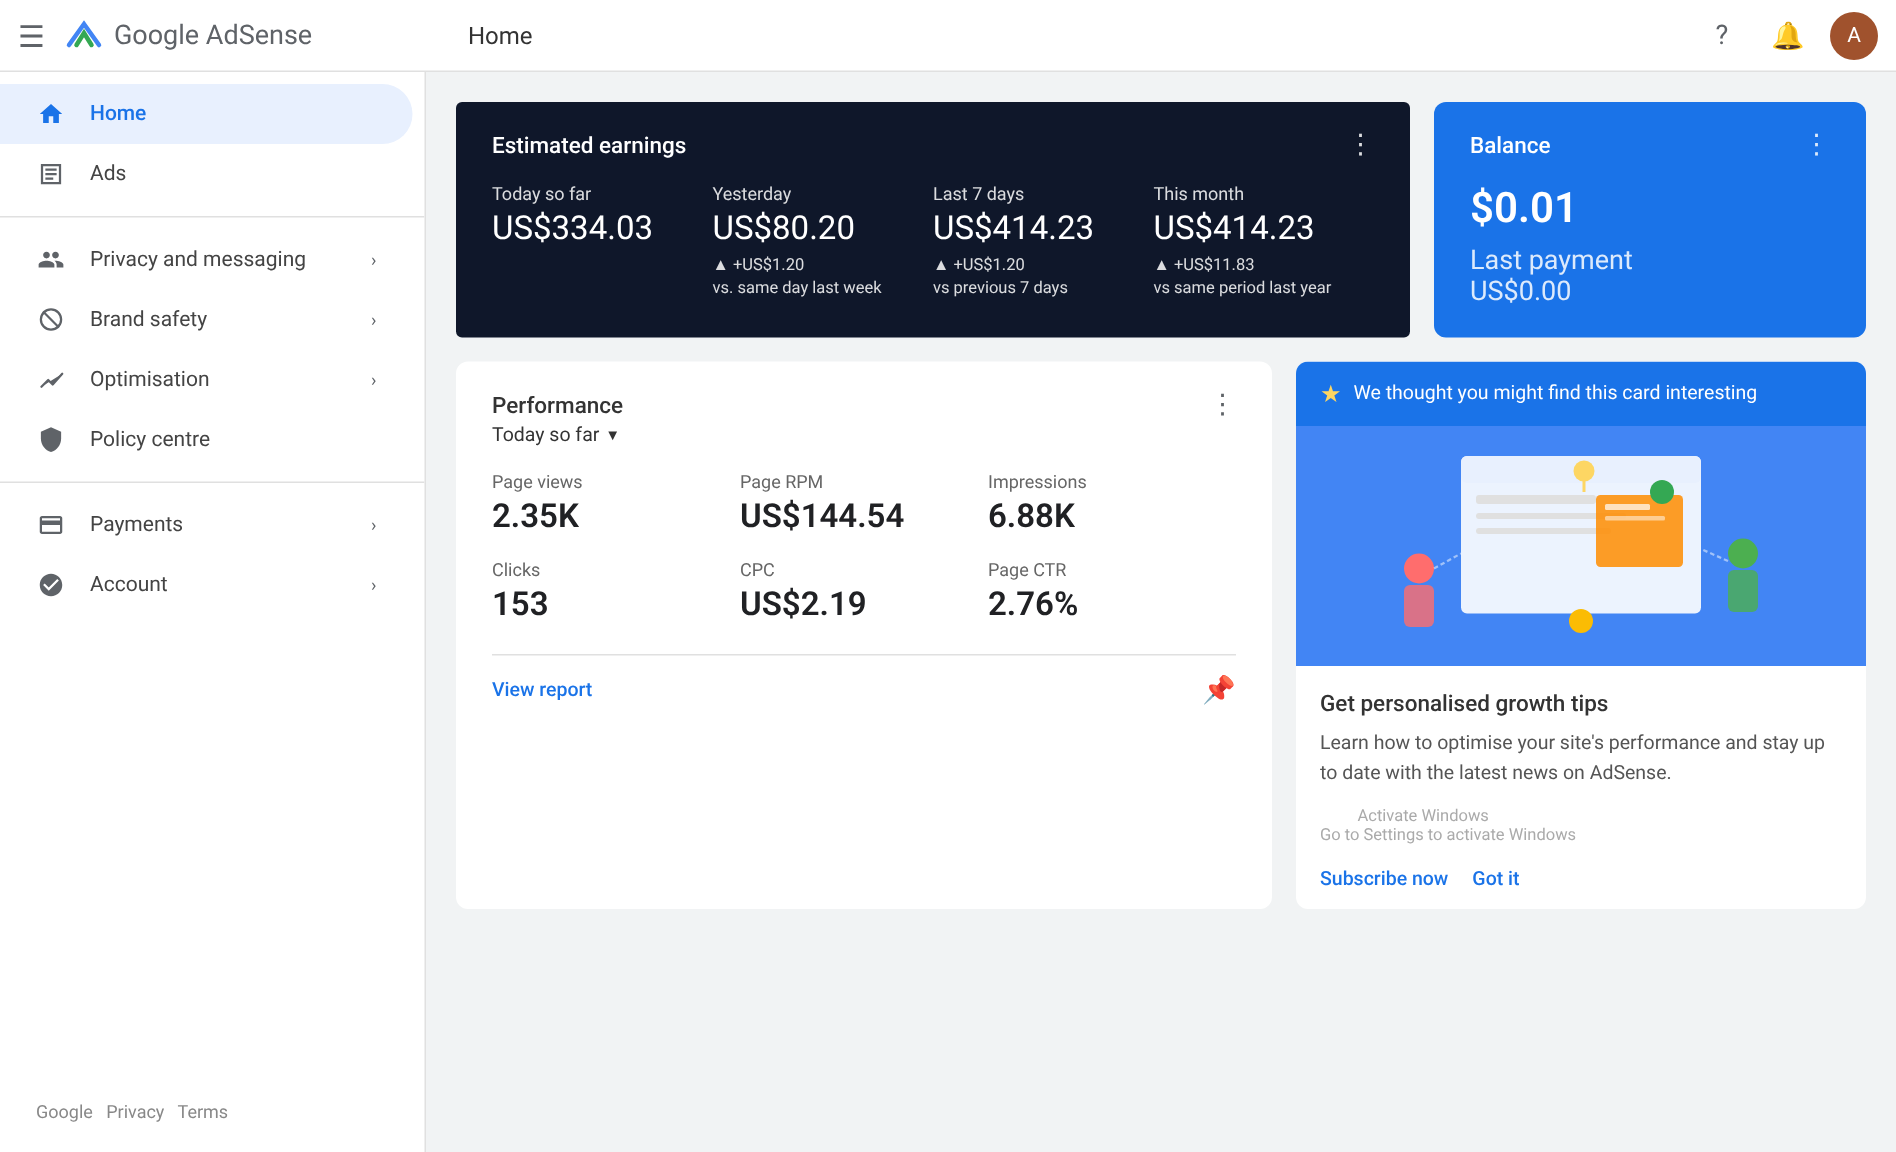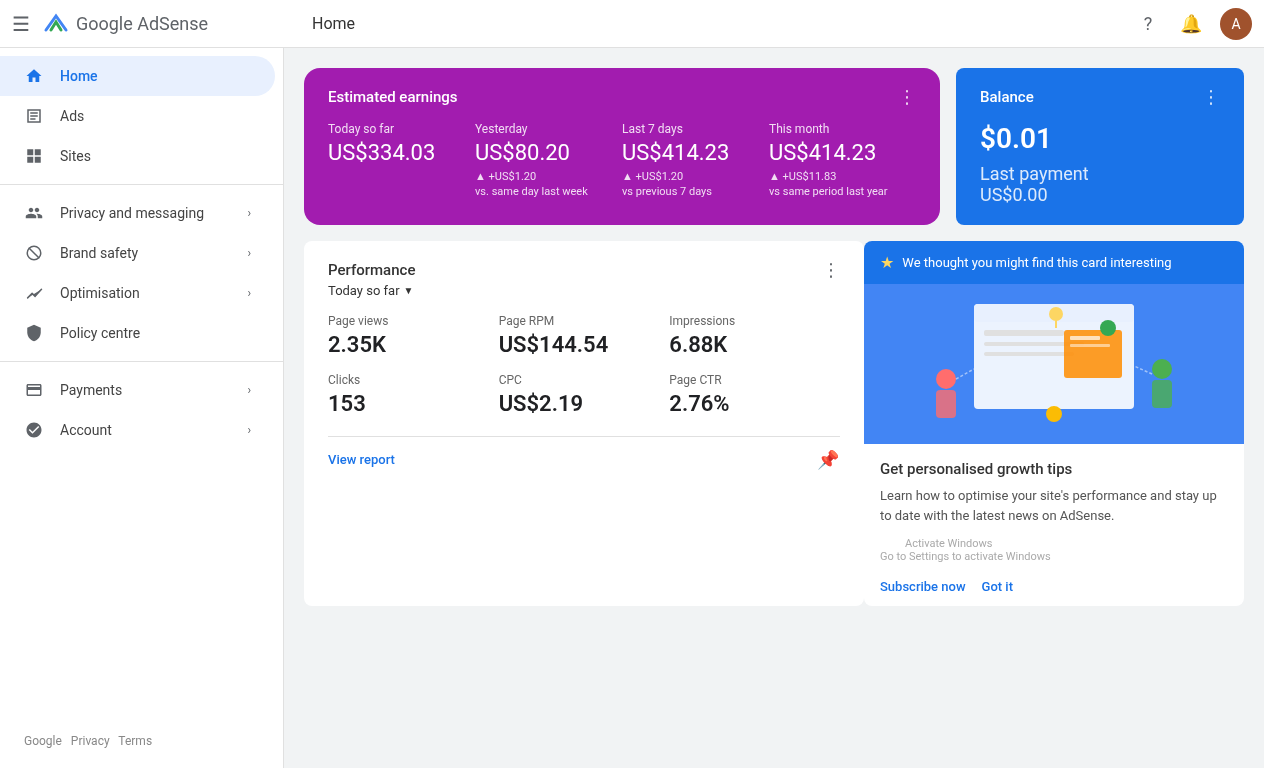--- a/index.html
+++ b/index.html
@@ -48,41 +48,41 @@
     .main {
       flex: 1; overflow-y: auto; padding: 20px;
       display: flex; flex-direction: column; gap: 16px;
     }
 
     
     .cards-row { display: flex; gap: 16px; }
 
     
     .card-earnings {
-      background: #a21caf; color: #fff; border-radius: 16px;
+      background: #0f172a; color: #fff; border-radius: 4px;
       padding: 20px 24px; flex: 1;
     }
     .card-earnings .card-title { font-size: 15px; font-weight: 500; margin-bottom: 16px; display: flex; justify-content: space-between; align-items: center; }
     .card-earnings .metrics { display: flex; gap: 0; }
     .metric-item { flex: 1; }
     .metric-item .metric-label { font-size: 12px; color: rgba(255,255,255,0.85); margin-bottom: 4px; }
     .metric-item .metric-value { font-size: 22px; font-weight: 400; margin-bottom: 4px; }
     .metric-item .metric-change { font-size: 11px; color: rgba(255,255,255,0.85); line-height: 1.4; }
 
     
     .card-balance {
       background: #1a73e8; color: #fff; border-radius: 8px;
       padding: 20px 24px; width: 288px; flex-shrink: 0;
     }
     .card-balance .card-title { font-size: 15px; font-weight: 500; margin-bottom: 16px; display: flex; justify-content: space-between; align-items: center; }
     .card-balance .balance-value { font-size: 28px; font-weight: 600; margin-bottom: 8px; }
     .card-balance .balance-sub { font-size: 18px; color: rgba(255,255,255,0.85); }
 
     
-    .bottom-row { display: flex; }
+    .bottom-row { display: flex; gap: 16px; }
 
     
     .card-performance {
       background: #fff; border-radius: 8px; padding: 20px 24px;
       flex: 1;
     }
     .card-performance .card-title { font-size: 15px; font-weight: 500; margin-bottom: 4px; display: flex; justify-content: space-between; align-items: center; }
     .period-selector { font-size: 13px; color: #333; display: flex; align-items: center; gap: 4px; cursor: pointer; margin-bottom: 16px; }
     .period-selector .arrow-down { font-size: 10px; }
     .perf-metrics { display: grid; grid-template-columns: 1fr 1fr 1fr; gap: 16px 0; }
@@ -153,28 +153,20 @@
       <span class="label">Home</span>
     </div>
     <div class="sidebar-item">
       <span class="icon">
         <svg width="18" height="18" viewBox="0 0 24 24" fill="#5f6368">
             <path d="M3 3h18v18H3V3zm2 2v14h14V5H5zm2 2h10v2H7V7zm0 4h10v2H7v-2zm0 4h7v2H7v-2z"></path>
           </svg>
       </span>
       <span class="label">Ads</span>
     </div>
-    <div class="sidebar-item">
-      <span class="icon">
-        <svg width="18" height="18" viewBox="0 0 24 24" fill="#5f6368">
-            <path d="M3 3h8v8H3V3zm0 10h8v8H3v-8zm10-10h8v8h-8V3zm0 10h8v8h-8v-8z"></path>
-          </svg>
-      </span>
-      <span class="label">Sites</span>
-    </div>
 
     <div class="sidebar-divider"></div>
 
     <div class="sidebar-item">
       <span class="icon">
         <svg width="18" height="18" viewBox="0 0 24 24" fill="#5f6368">
             <path d="M16 11c1.66 0 2.99-1.34 2.99-3S17.66 5 16 5c-1.66 0-3 1.34-3 3s1.34 3 3 3zm-8 0c1.66 0 2.99-1.34 2.99-3S9.66 5 8 5C6.34 5 5 6.34 5 8s1.34 3 3 3zm0 2c-2.33 0-7 1.17-7 3.5V19h14v-2.5c0-2.33-4.67-3.5-7-3.5zm8 0c-.29 0-.62.02-.97.05 1.16.84 1.97 1.97 1.97 3.45V19h6v-2.5c0-2.33-4.67-3.5-7-3.5z"></path>
           </svg>
       </span>
       <span class="label">Privacy and messaging</span>

